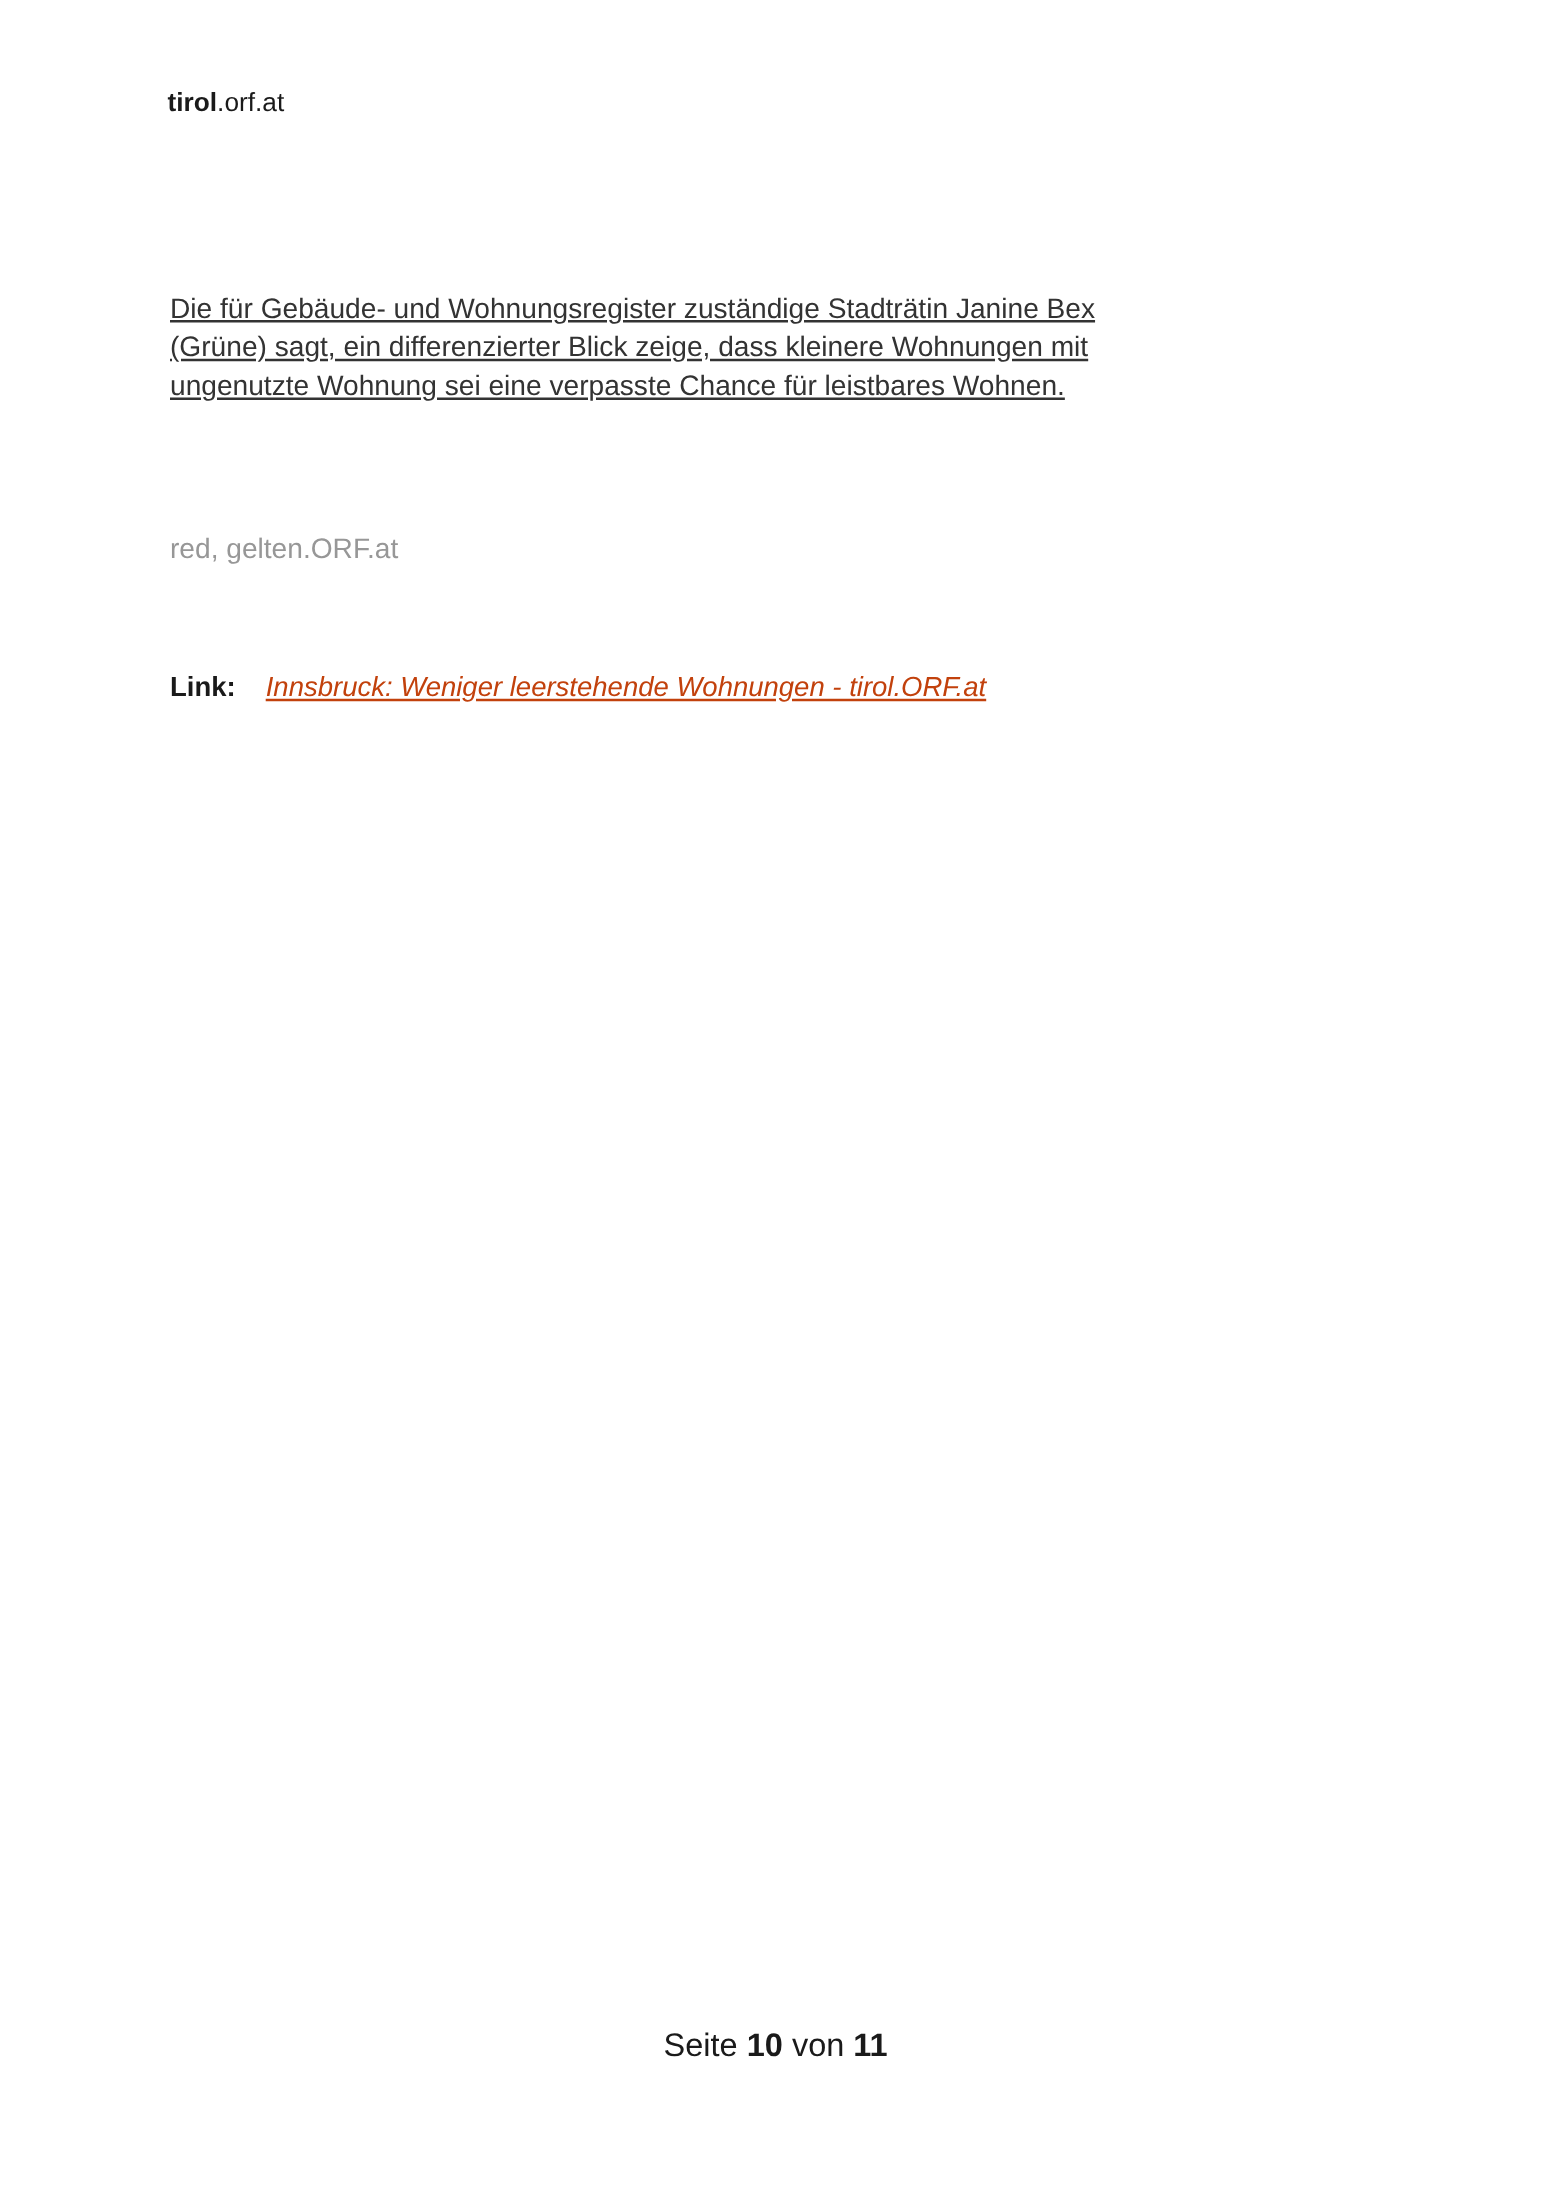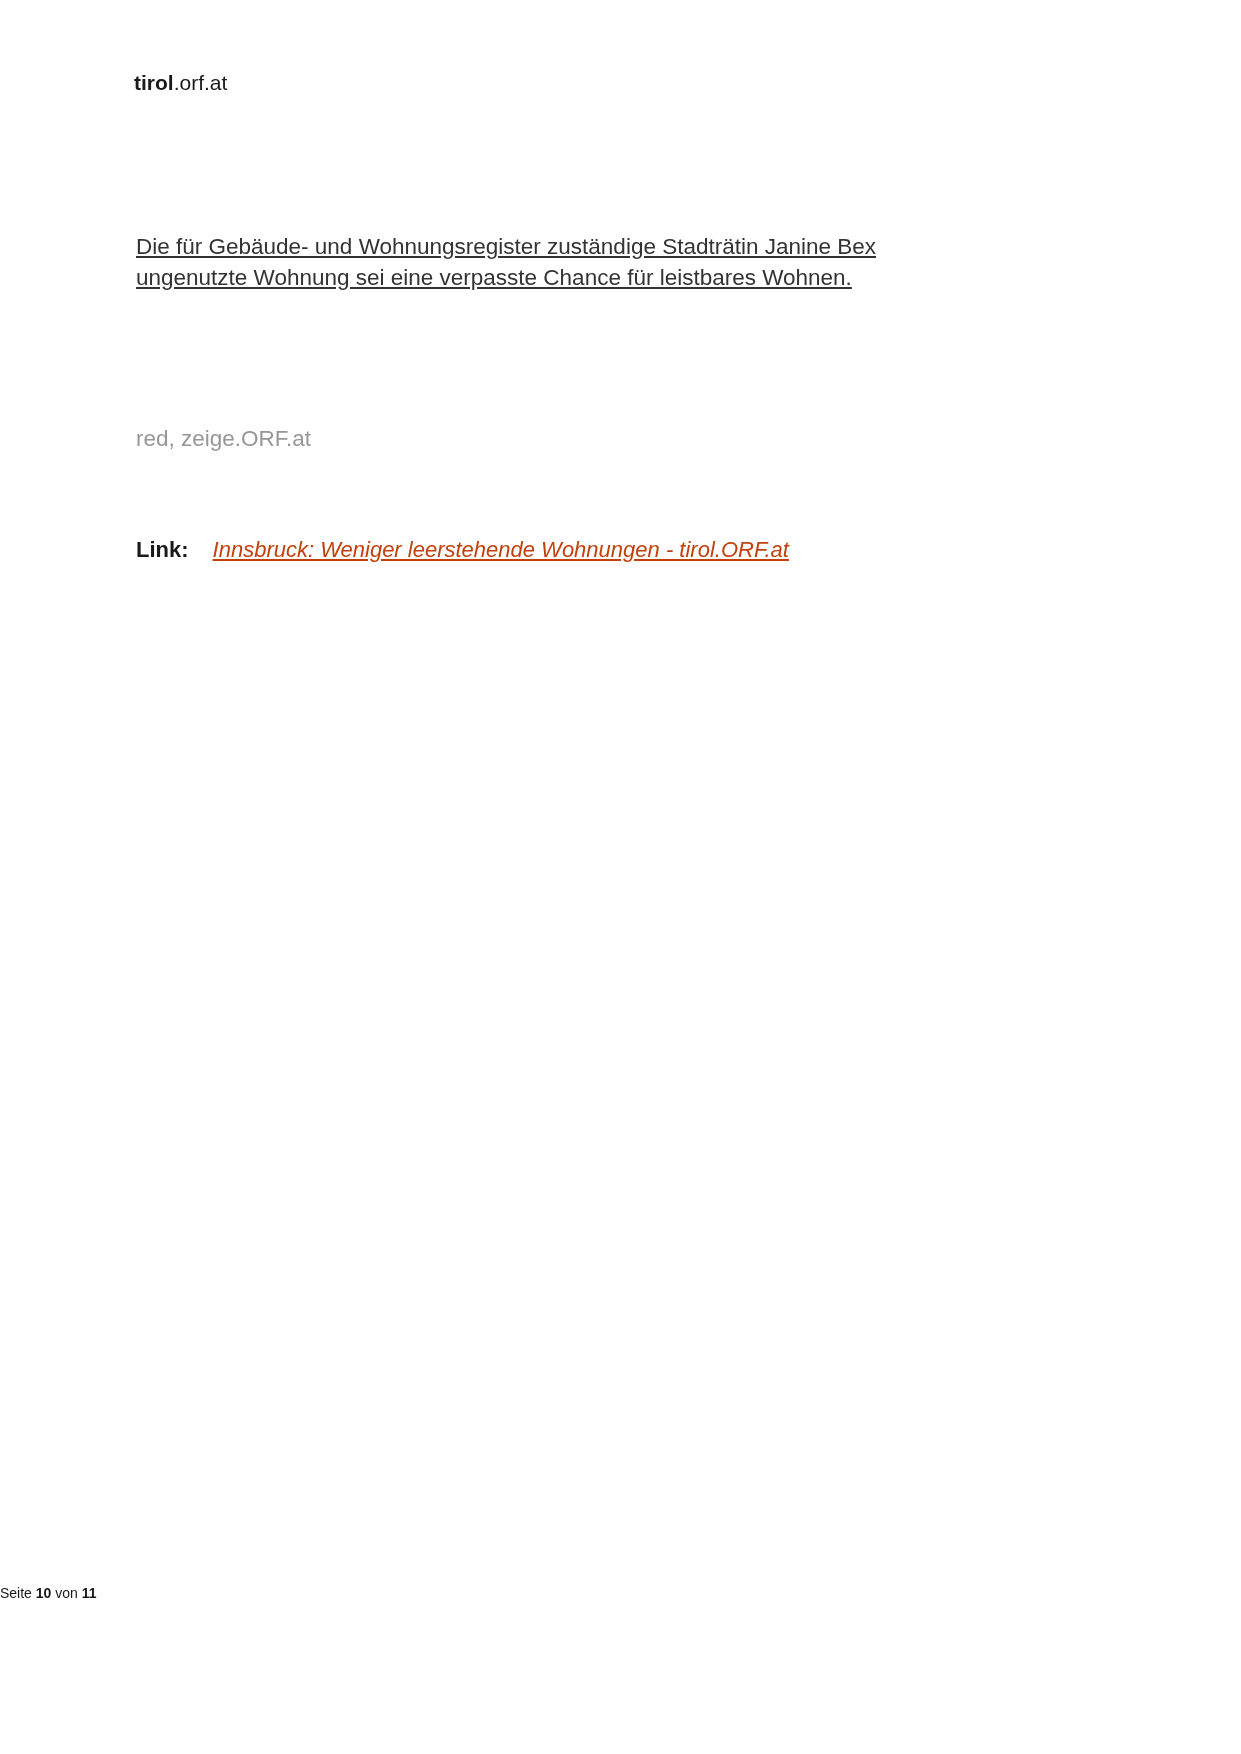--- a/index.html
+++ b/index.html
@@ -59,45 +59,46 @@
   }
   .article-link {
     color: #c2410c;
     text-decoration: underline;
     cursor: pointer;
     font-style: italic;
   }
   .footer {
     position: absolute;
     left: 0;
-    top: 1581px;
+    top: 1624px;
     width: 1241px;
-    text-align: left;
-    font-size: 14px;
+    text-align: center;
+    font-size: 26px;
     line-height: 24px;
     color: #1a1a1a;
     white-space: nowrap;
   }
   .footer .num { font-weight: bold; }
 </style>
 </head>
 <body>
 
 <div class="page">
 
   <div class="header">
     <span class="brand-bold">tirol</span><span>.orf.at</span>
   </div>
 
   <div class="article-paragraph">
     <div class="paragraph-line">Die für Gebäude- und Wohnungsregister zuständige Stadträtin Janine Bex</div>
+    <div class="paragraph-line">(Grüne) sagt, ein differenzierter Blick zeige, dass kleinere Wohnungen mit</div>
     <div class="paragraph-line">ungenutzte Wohnung sei eine verpasste Chance für leistbares Wohnen.</div>
   </div>
 
-  <div class="byline">red, zeige.ORF.at</div>
+  <div class="byline">red, gelten.ORF.at</div>
 
   <div class="link-row">
     <span class="link-label">Link:</span><a class="article-link" href="#">Innsbruck: Weniger leerstehende Wohnungen - tirol.ORF.at</a>
   </div>
 
   <div class="footer">
     <span>Seite</span>
     <span class="num">10</span>
     <span>von</span>
     <span class="num">11</span>

